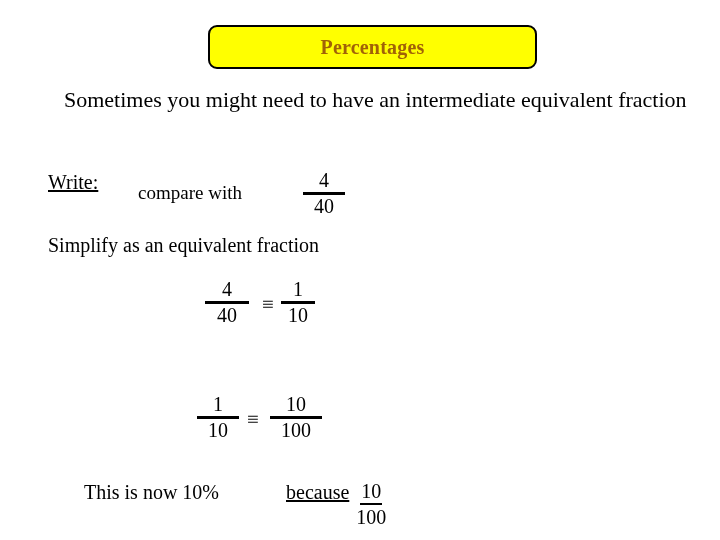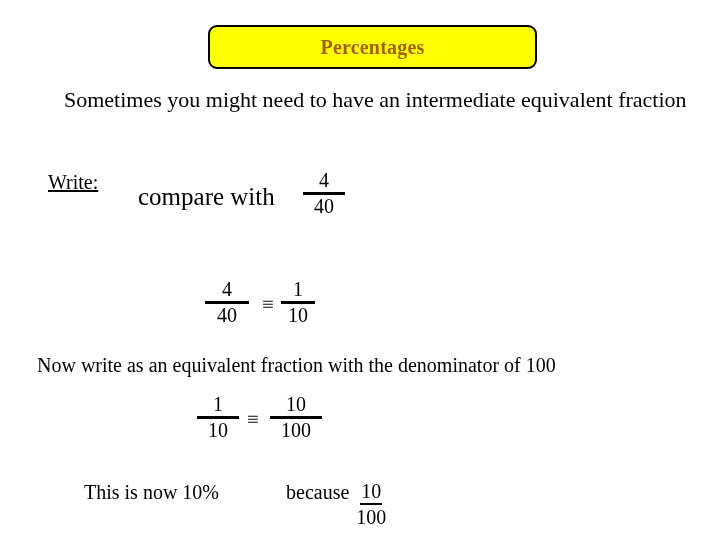--- a/index.html
+++ b/index.html
@@ -47,21 +47,21 @@
   
   .abs {
     position: absolute;
     white-space: nowrap;
     line-height: 1.1;
   }
 
   .line-intro   { left: 20px;   top: 88px;  font-size: 22px; margin-left: 44px; }
   .line-eg      { left: 46px;  top: 132px; font-size: 20px; }
   .label-write  { left: 48px;  top: 171px; font-size: 20px; text-decoration: underline; }
-  .txt-compare  { left: 138px; top: 183px; font-size: 25px; }
+  .txt-compare  { left: 138px; top: 183px; font-size: 19px; }
   .line-simplify{ left: 48px;  top: 234px; font-size: 20px; }
   .line-now     { left: 37px;  top: 354px; font-size: 20px; }
   .line-thisis  { left: 84px;  top: 481px; font-size: 20px; text-align: right; }
 
   
   .frac {
     position: absolute;
     display: inline-flex;
     flex-direction: column;
     align-items: center;
@@ -100,21 +100,21 @@
   .bottom-row {
     position: absolute;
     left: 286px;
     top: 481px;
     display: flex;
     align-items: flex-start;
     font-size: 20px;
     line-height: 1.1;
     white-space: nowrap;
   }
-  .bottom-row .seg { padding-top: 0; }
+  .bottom-row .seg { padding-top: 0; text-decoration: underline; }
   .inline-frac {
     display: inline-flex;
     flex-direction: column;
     align-items: center;
     margin: 0 7px;
     line-height: 1.05;
   }
   .inline-frac .num {
     border-bottom: 2px solid #000000;
     padding: 0 1px 1px 1px;
@@ -137,34 +137,34 @@
 
   <div class="abs label-write">Write:</div>
   <div class="abs txt-compare">compare with</div>
 
   <div class="frac frac-4-40">
     <span class="num">4</span>
     <span class="bar"></span>
     <span class="den">40</span>
   </div>
 
+  <div class="abs line-simplify">Simplify as an equivalent fraction</div>
 
   <div class="frac frac-4-40b">
     <span class="num">4</span>
     <span class="bar"></span>
     <span class="den">40</span>
   </div>
   <div class="equiv equiv-1">≡</div>
   <div class="frac frac-1-10">
     <span class="num">1</span>
     <span class="bar"></span>
     <span class="den">10</span>
   </div>
 
-  <div class="abs line-now">Now write as an equivalent fraction with the denominator of 100</div>
 
   <div class="frac frac-1-10b">
     <span class="num">1</span>
     <span class="bar"></span>
     <span class="den">10</span>
   </div>
   <div class="equiv equiv-2">≡</div>
   <div class="frac frac-10-100">
     <span class="num">10</span>
     <span class="bar"></span>

